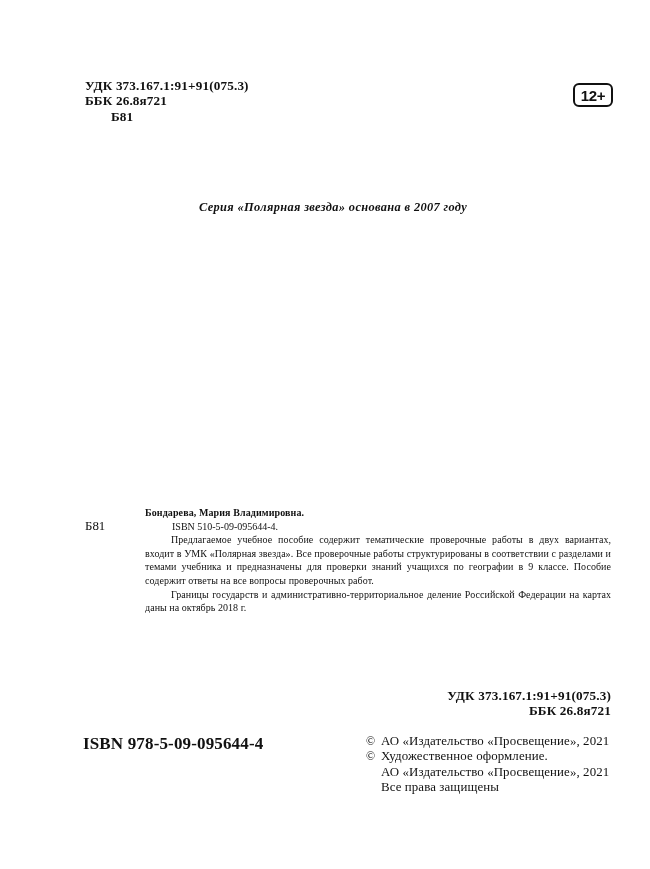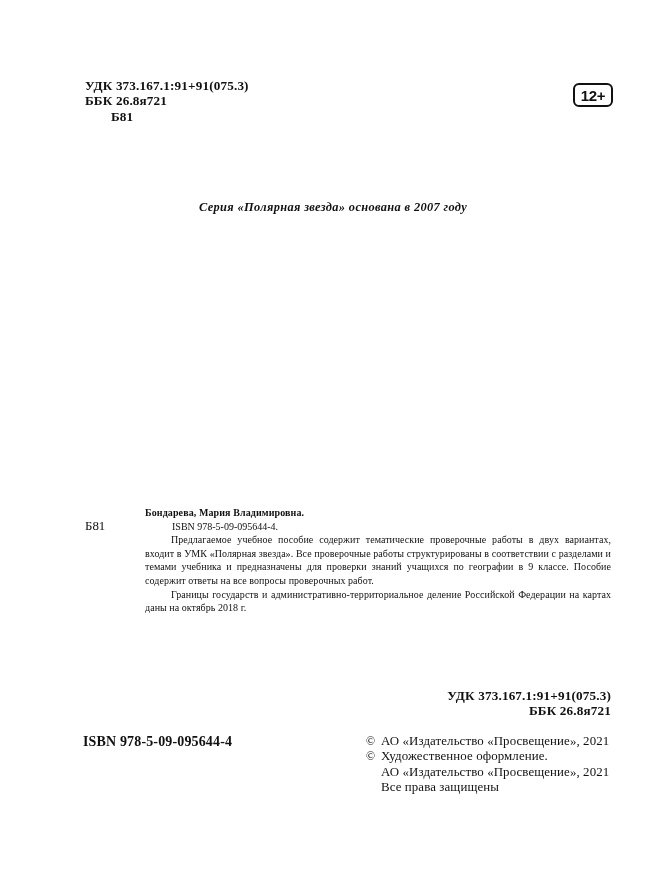--- a/index.html
+++ b/index.html
@@ -112,21 +112,21 @@
     line-height: 15.4px;
     letter-spacing: 0.15px;
   }
   #udk-bottom .code-line { display: block; }
 
   
   #isbn-footer {
     position: absolute;
     left: 83px;
     top: 734px;
-    font-size: 14px;
+    font-size: 17px;
     font-weight: bold;
     letter-spacing: 0.15px;
     white-space: nowrap;
   }
   #copyright {
     position: absolute;
     left: 366px;
     top: 734px;
     font-size: 12.9px;
     line-height: 15.4px;
@@ -159,21 +159,21 @@
   <div id="age-badge">
     <span>12+</span>
   </div>
 
   <div id="series-line">Серия «Полярная звезда» основана в 2007 году</div>
 
   <div id="shelf-mark">Б81</div>
 
   <div id="biblio">
     <div class="author">Бондарева, Мария Владимировна.</div>
-    <div id="isbn-inner">ISBN 978-5-09-095644-4.</div>
+    <div id="isbn-inner">ISBN 510-5-09-095644-4.</div>
     <div class="just indent">Предлагаемое учебное пособие содержит тематические проверочные работы в двух вариантах, входит в УМК «Полярная звезда». Все проверочные работы структурированы в соответствии с разделами и темами учебника и предназначены для проверки знаний учащихся по географии в 9 классе. Пособие содержит ответы на все вопросы проверочных работ.</div>
     <div class="just indent">Границы государств и административно-территориальное деление Российской Федерации на картах даны на октябрь 2018 г.</div>
   </div>
 
   <div id="udk-bottom">
     <span class="code-line">УДК 373.167.1:91+91(075.3)</span>
     <span class="code-line">ББК 26.8я721</span>
   </div>
 
   <div id="isbn-footer">ISBN 978-5-09-095644-4</div>

